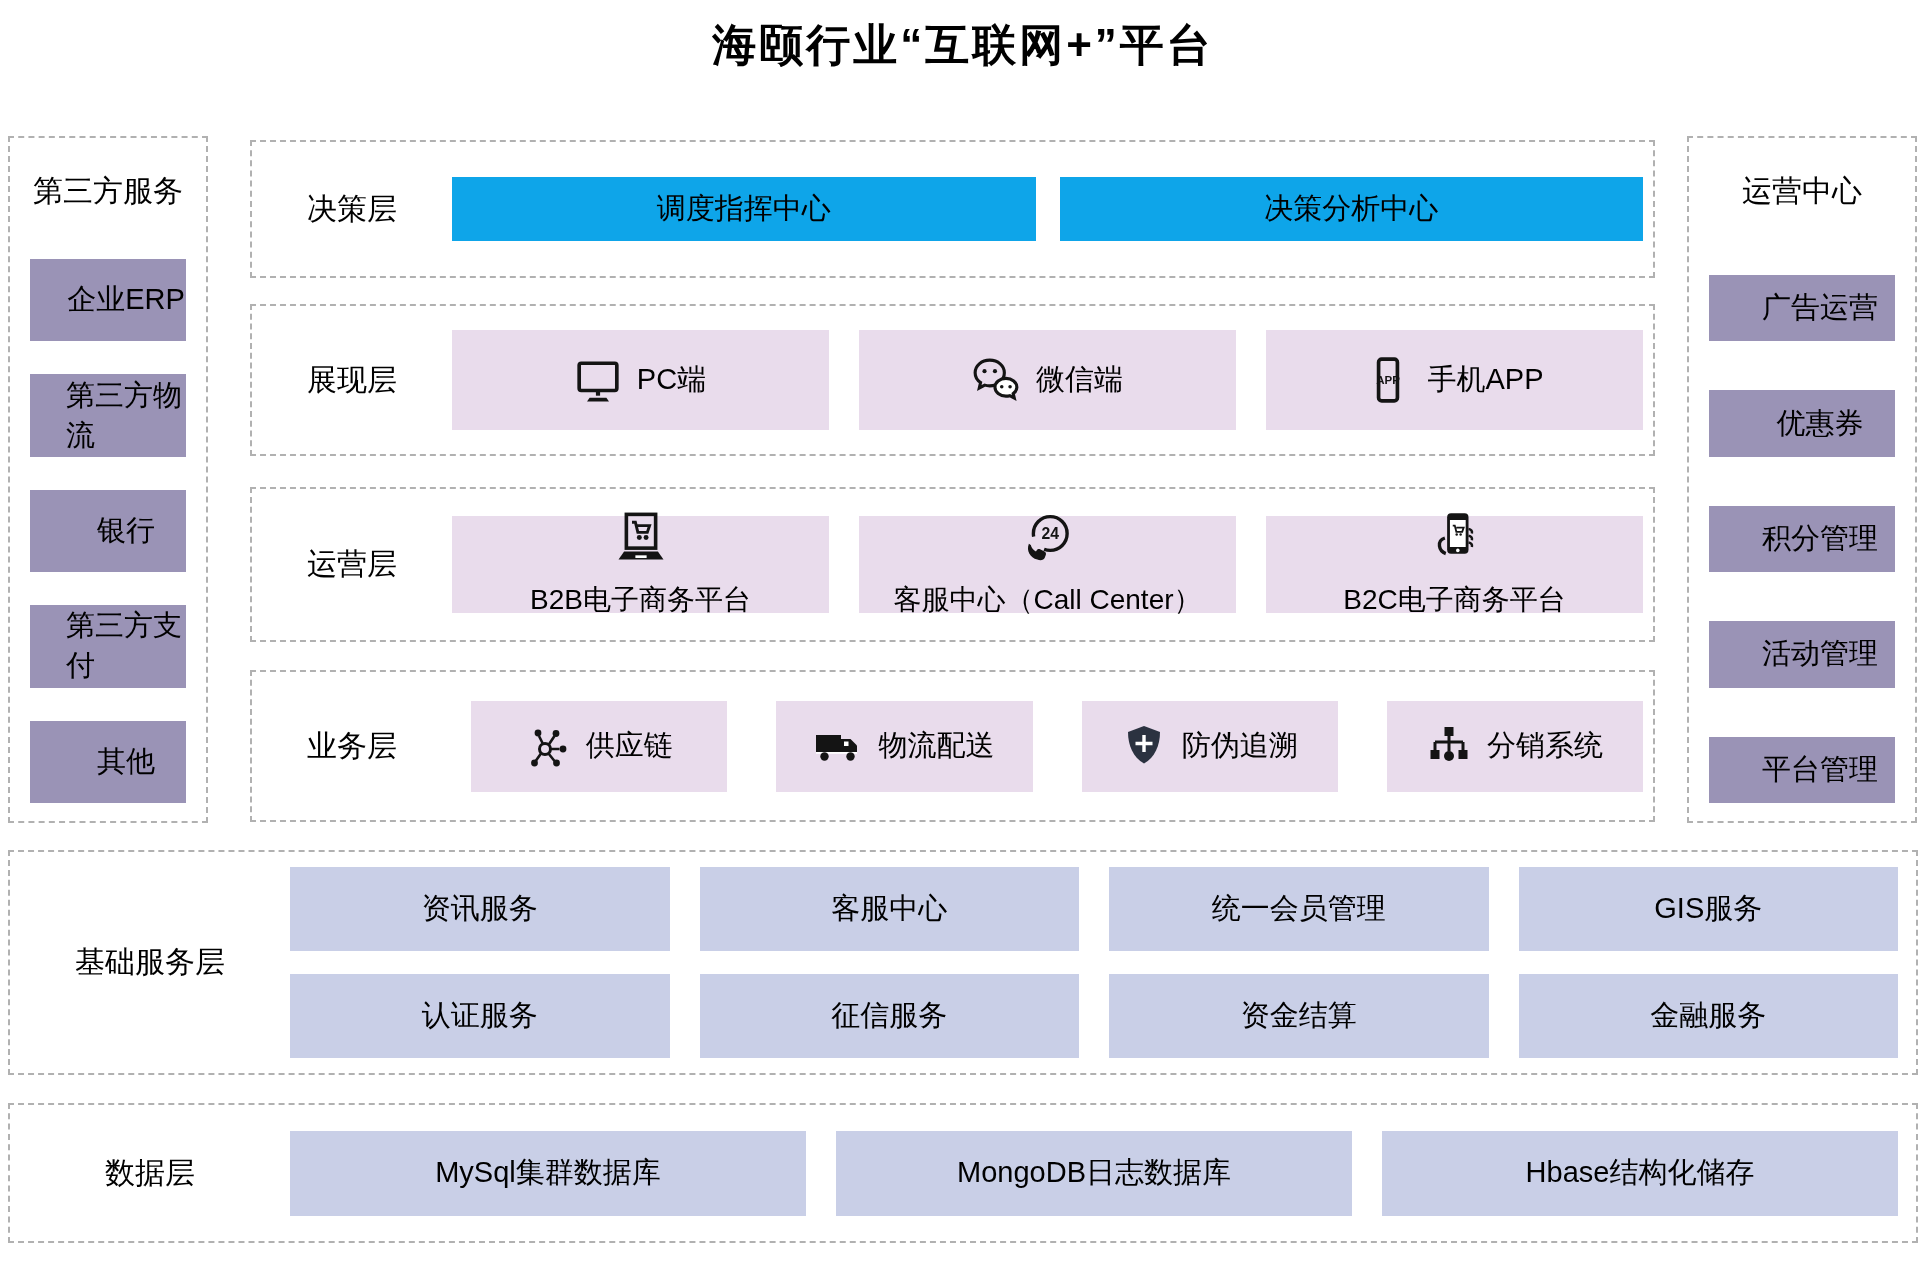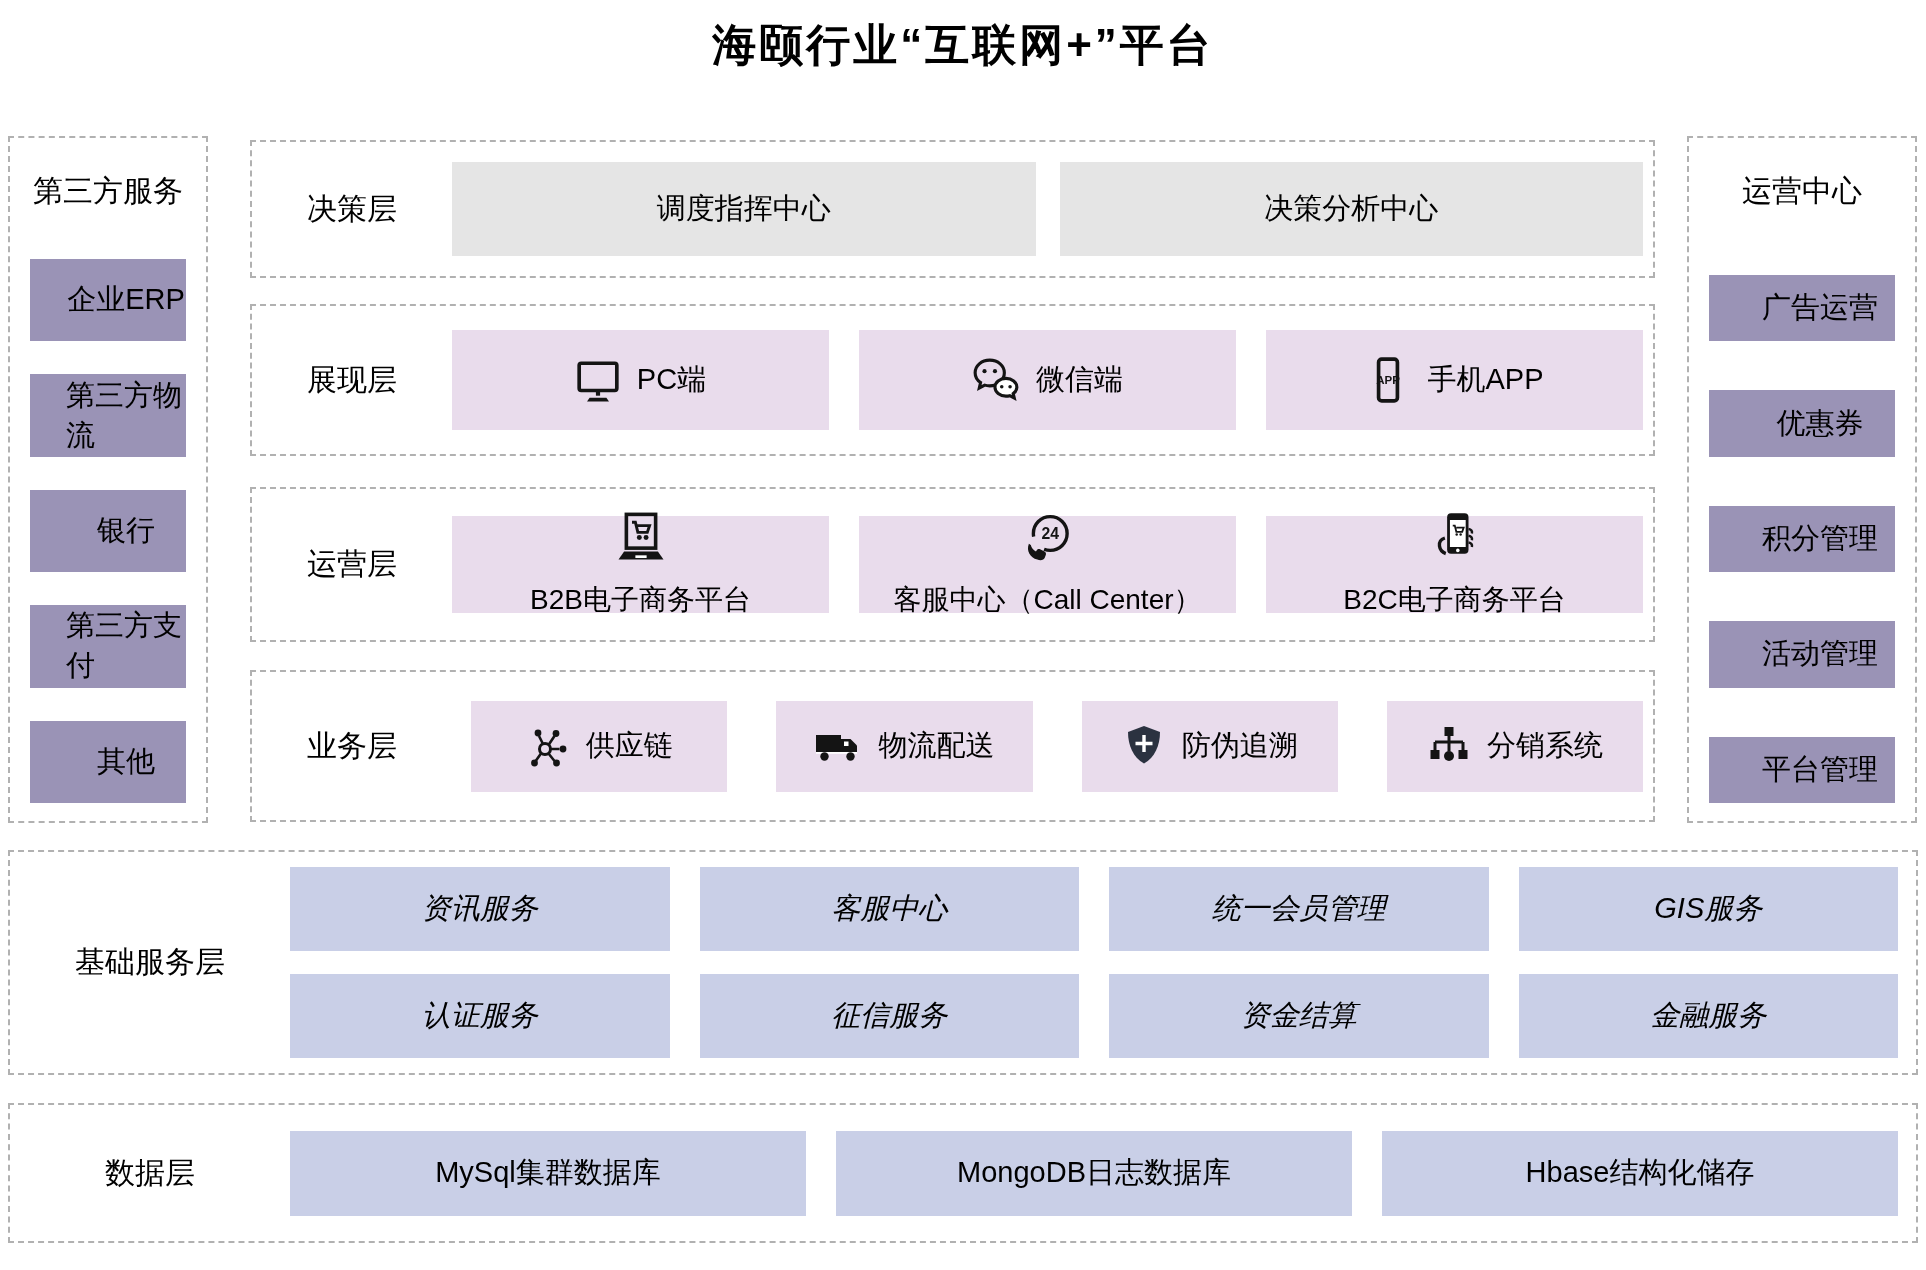--- a/index.html
+++ b/index.html
@@ -21,34 +21,34 @@
   
   .row{left:250px;width:1405px;display:flex;align-items:center;}
   .row-decision{top:140px;height:138px;}
   .row-present{top:304px;height:152px;}
   .row-operate{top:487px;height:155px;}
   .row-business{top:670px;height:152px;}
   .row-label{flex:0 0 200px;text-align:center;font-size:30px;}
   .row-boxes{flex:1;display:flex;gap:30px;margin-right:10px;align-items:center;}
   .row-decision .row-boxes{gap:24px;}
   .box{flex:1;display:flex;align-items:center;justify-content:center;gap:16px;font-size:29px;}
-  .box.blue{background:#e5e5e5;height:94px;}
+  .box.blue{background:#0ea5e9;height:64px;}
   .box.pink{background:#e9dcec;}
   .row-present .box{height:100px;}
   .row-operate .box{height:97px;font-size:28px;flex-direction:column;}
   .row-business .box{height:91px;margin-left:19px;}
   .icon{display:flex;align-items:center;justify-content:flex-start;flex:0 0 auto;}
 
   
   .section{left:8px;width:1910px;display:flex;align-items:center;}
   .section-services{top:850px;height:225px;}
   .section-data{top:1103px;height:140px;}
   .section-label{flex:0 0 280px;text-align:center;font-size:30px;}
   .services-grid{flex:1;display:grid;grid-template-columns:repeat(4,1fr);
-                 gap:23px 30px;margin-right:18px;font-style:italic;}
+                 gap:23px 30px;margin-right:18px;}
   .data-grid{flex:1;display:flex;gap:30px;margin-right:18px;}
   .box-lav{background:#c9cfe7;height:84px;display:flex;align-items:center;
            justify-content:center;font-size:29px;}
   .data-grid .box-lav{flex:1;height:85px;}
   svg{display:block;}
 </style>
 </head>
 <body>
 
 <div class="page">

